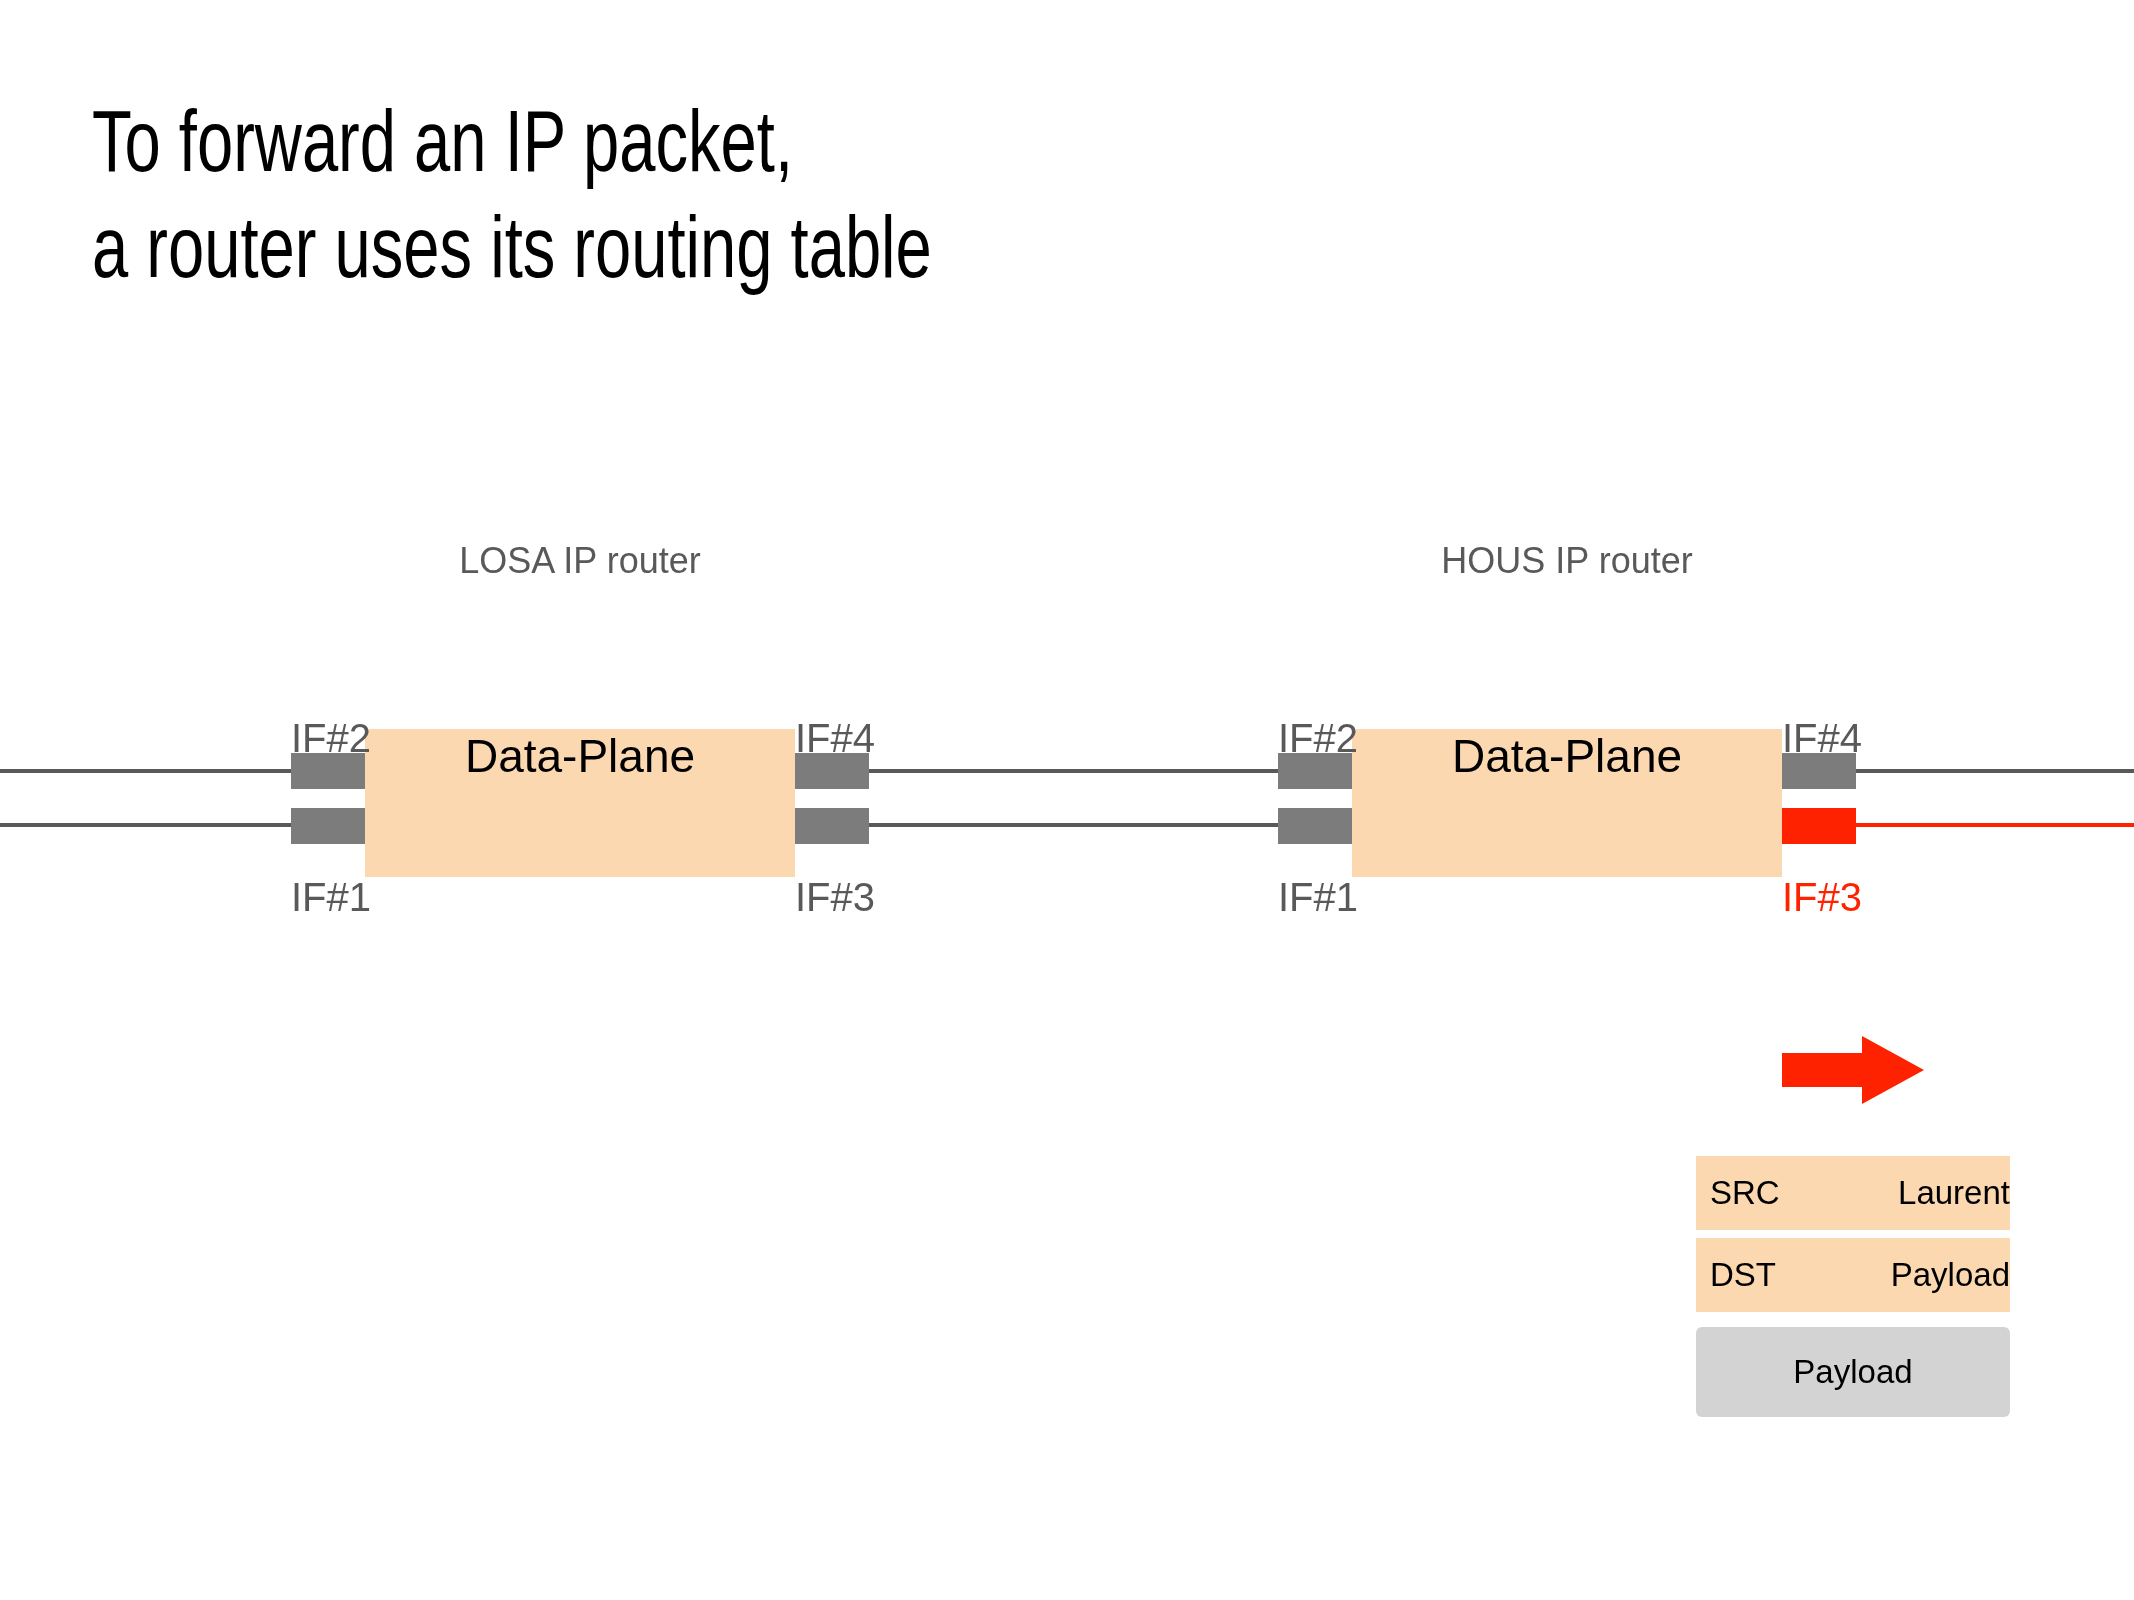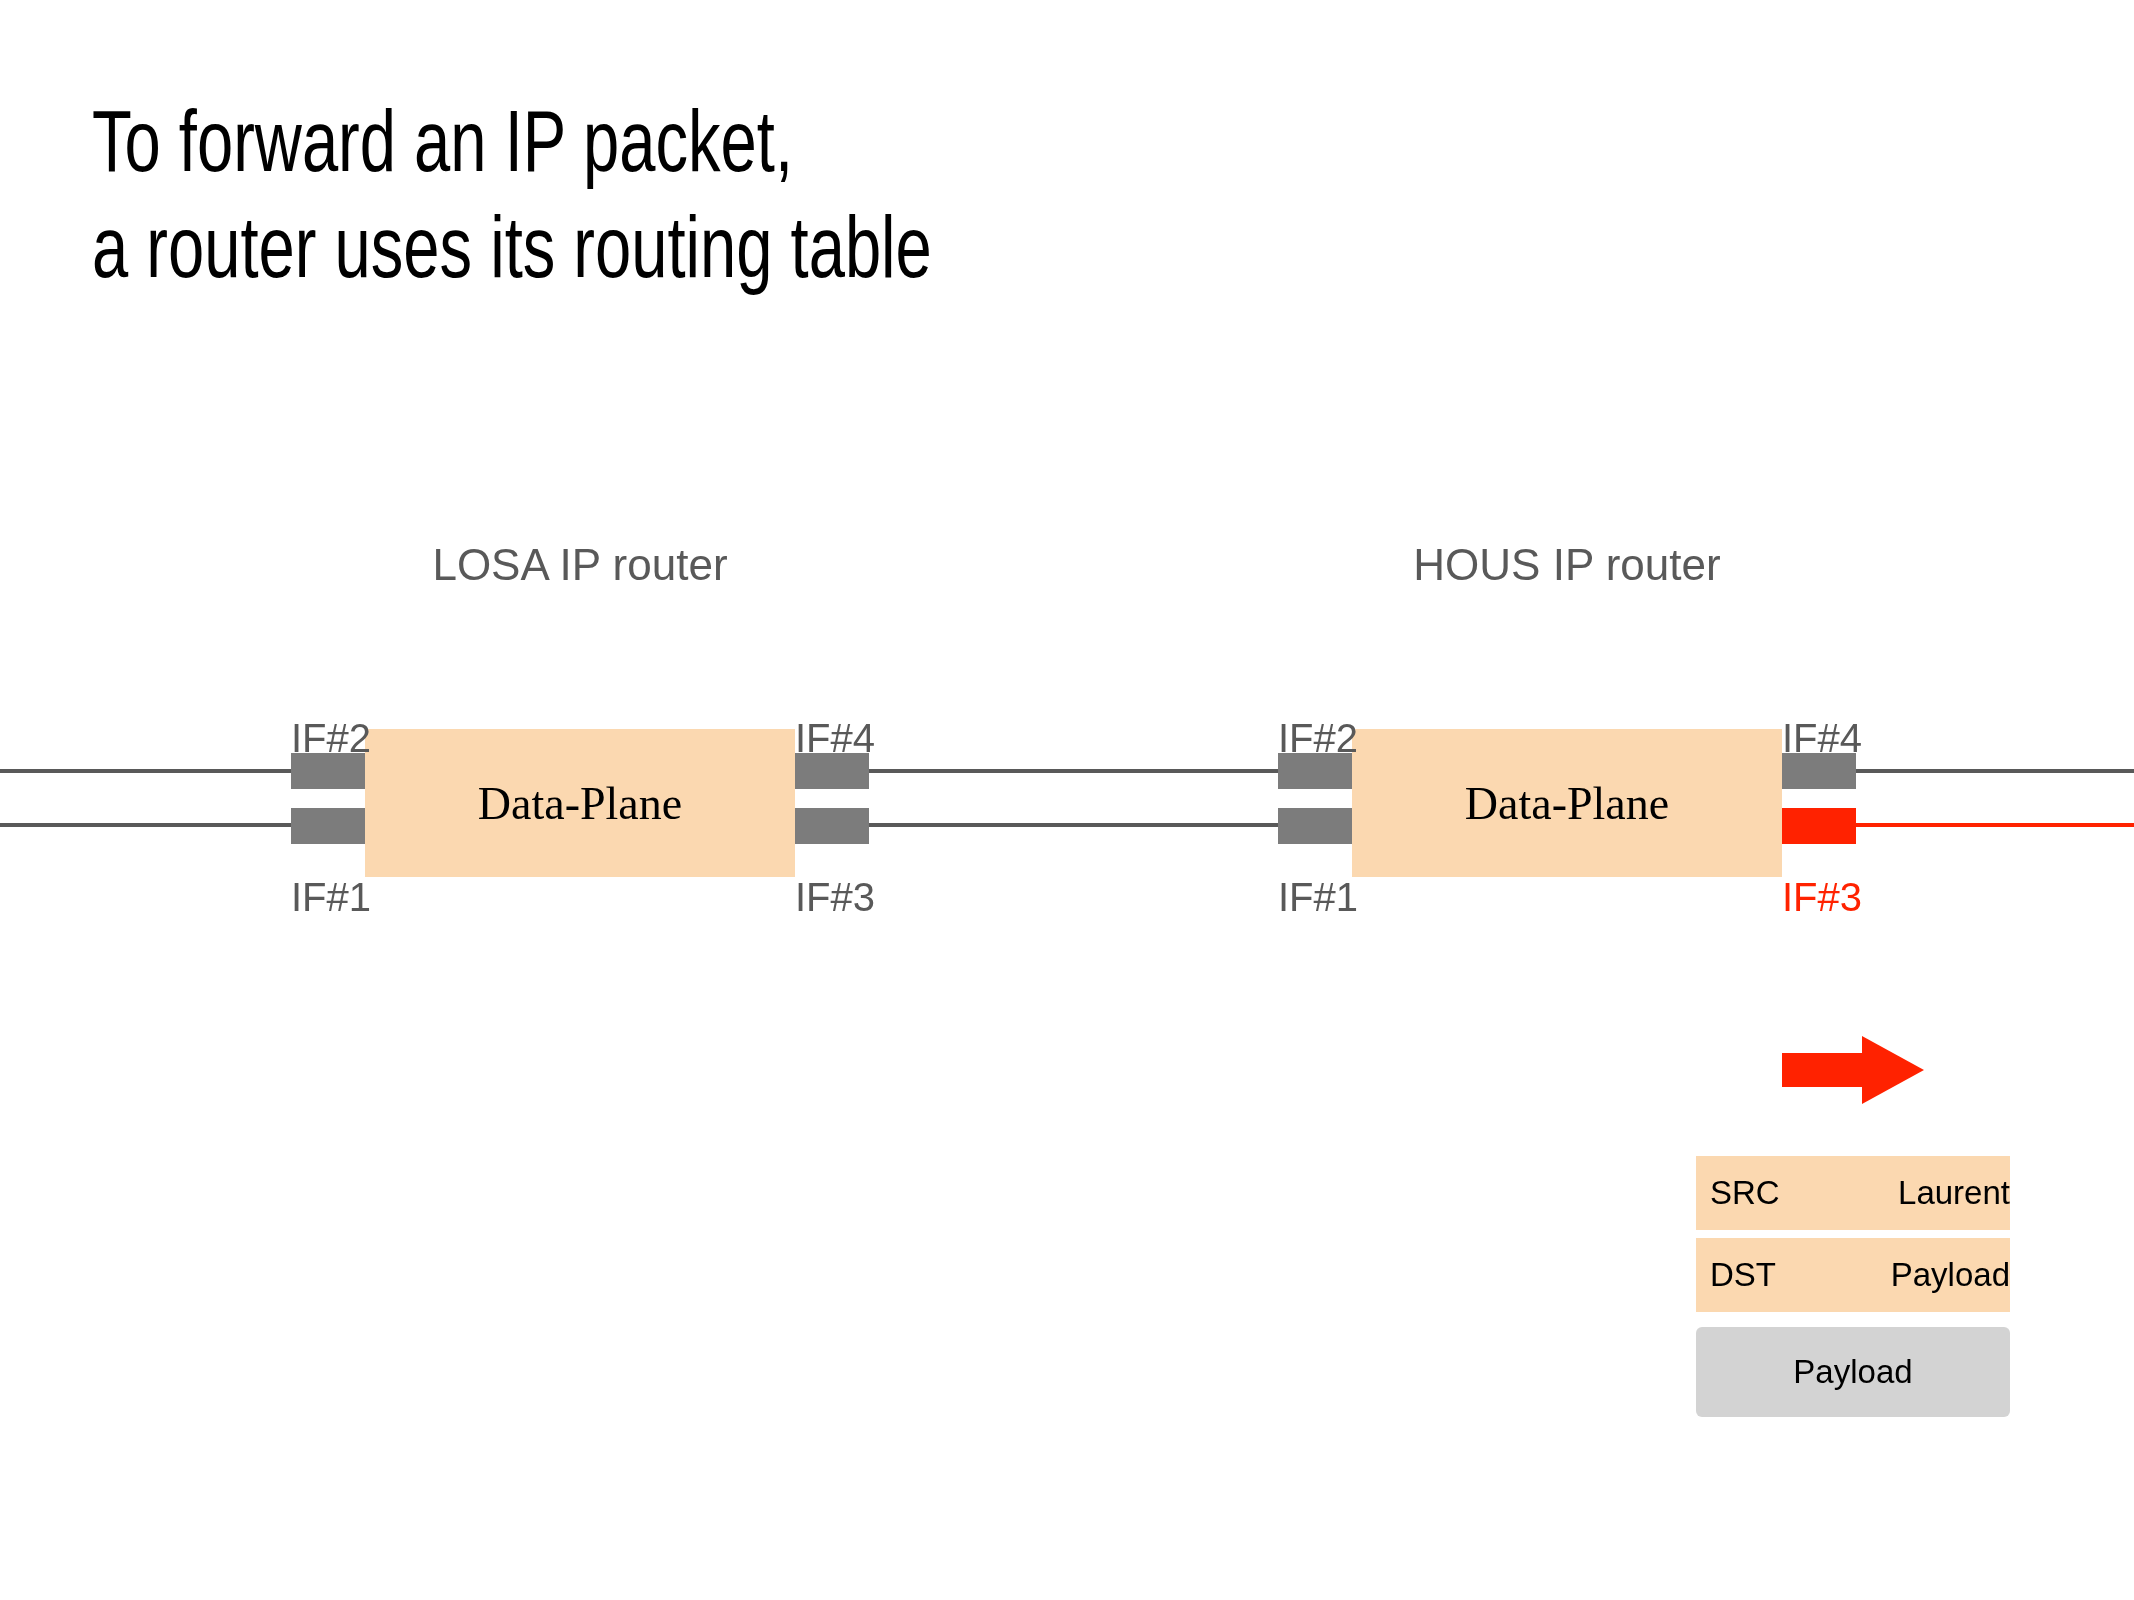--- a/index.html
+++ b/index.html
@@ -29,30 +29,30 @@
     transform:scaleX(0.74);
     transform-origin:left top;
     white-space:nowrap;
     letter-spacing:0px;
   }
 
   
   .router-name{
     top:540px; width:430px;
     text-align:center;
-    font-size:44px; color:var(--text-gray);
+    font-size:36px; color:var(--text-gray);
     white-space:nowrap;
   }
 
   
   .dp-box{
     top:729px; width:430px; height:148px;
     background:var(--peach);
-    display:flex; align-items:center; justify-content:center;
-    font-size:46px; color:#000;font-family:Liberation Serif, serif;
+    display:flex; align-items:flex-start; justify-content:center;
+    font-size:46px; color:#000;
   }
 
   
   .if-block{
     width:74px; height:36px;
     background:var(--block-gray);
   }
   .if-block.red{ background:var(--red); }
 
   

